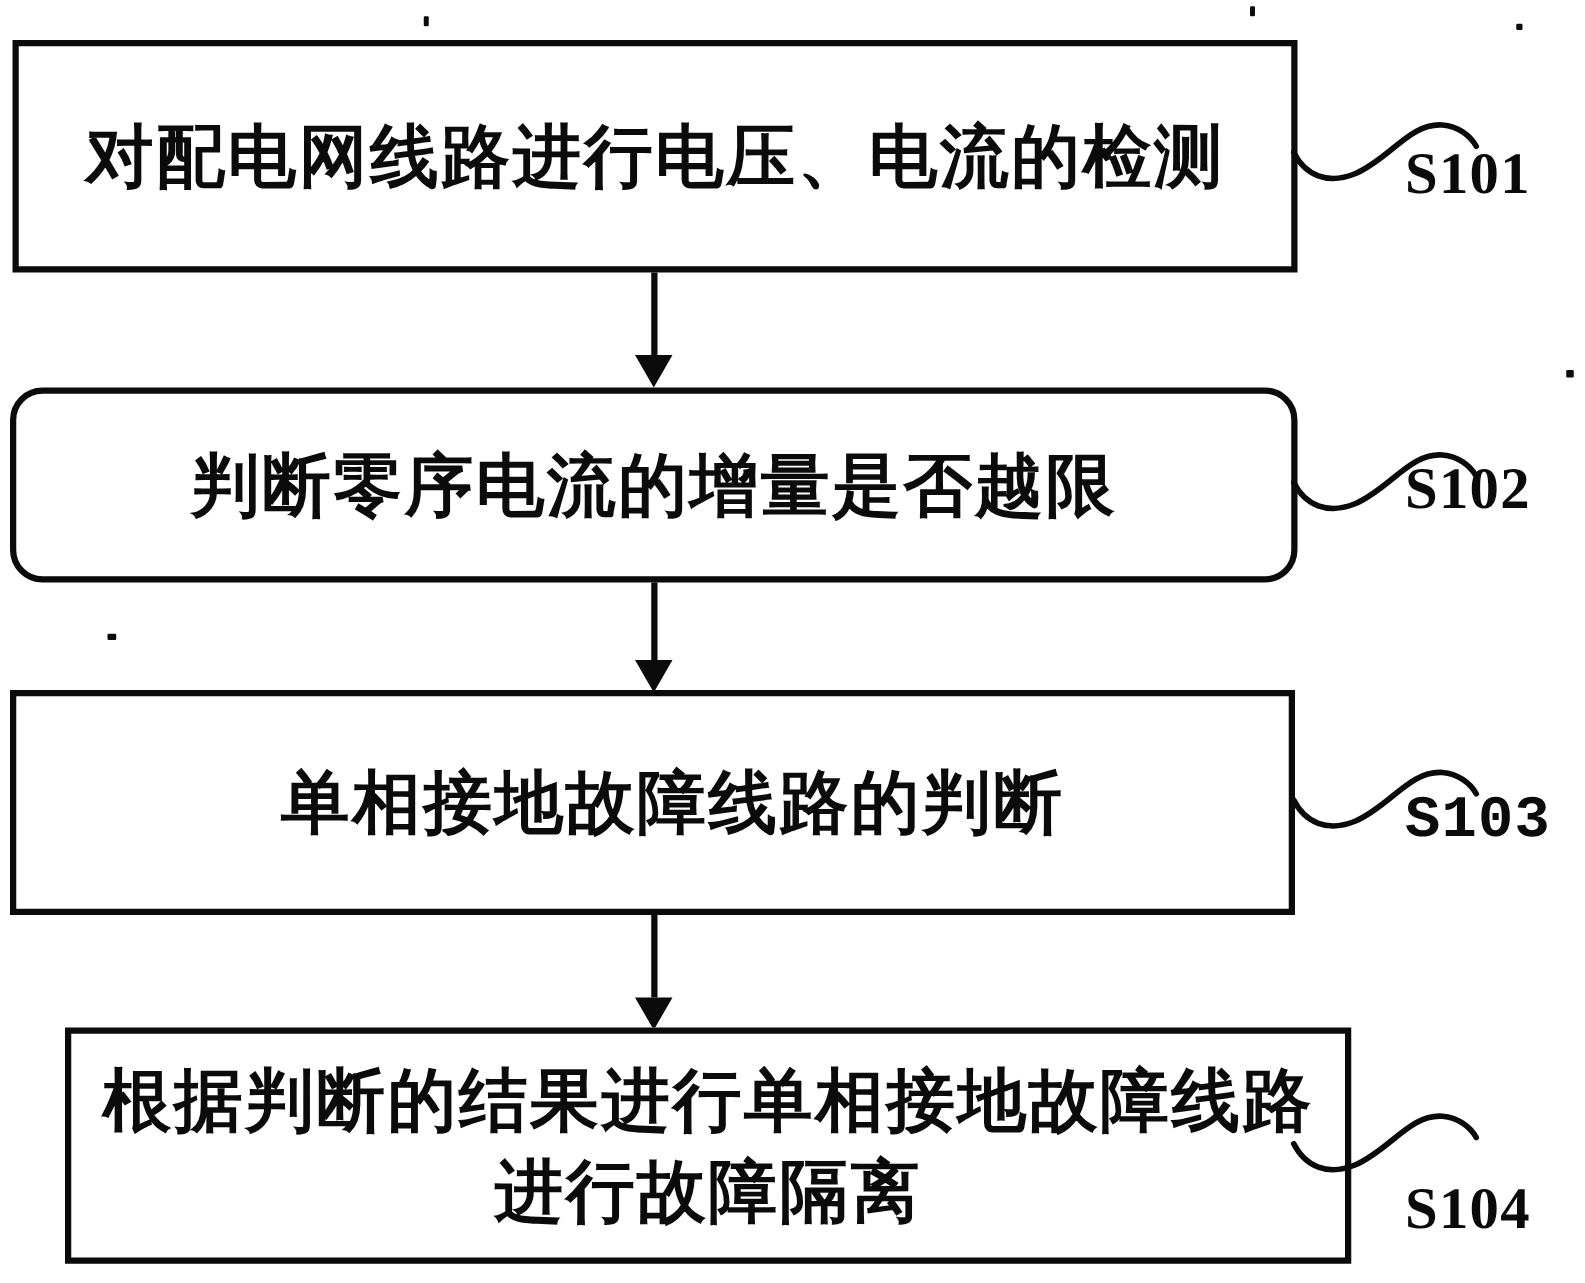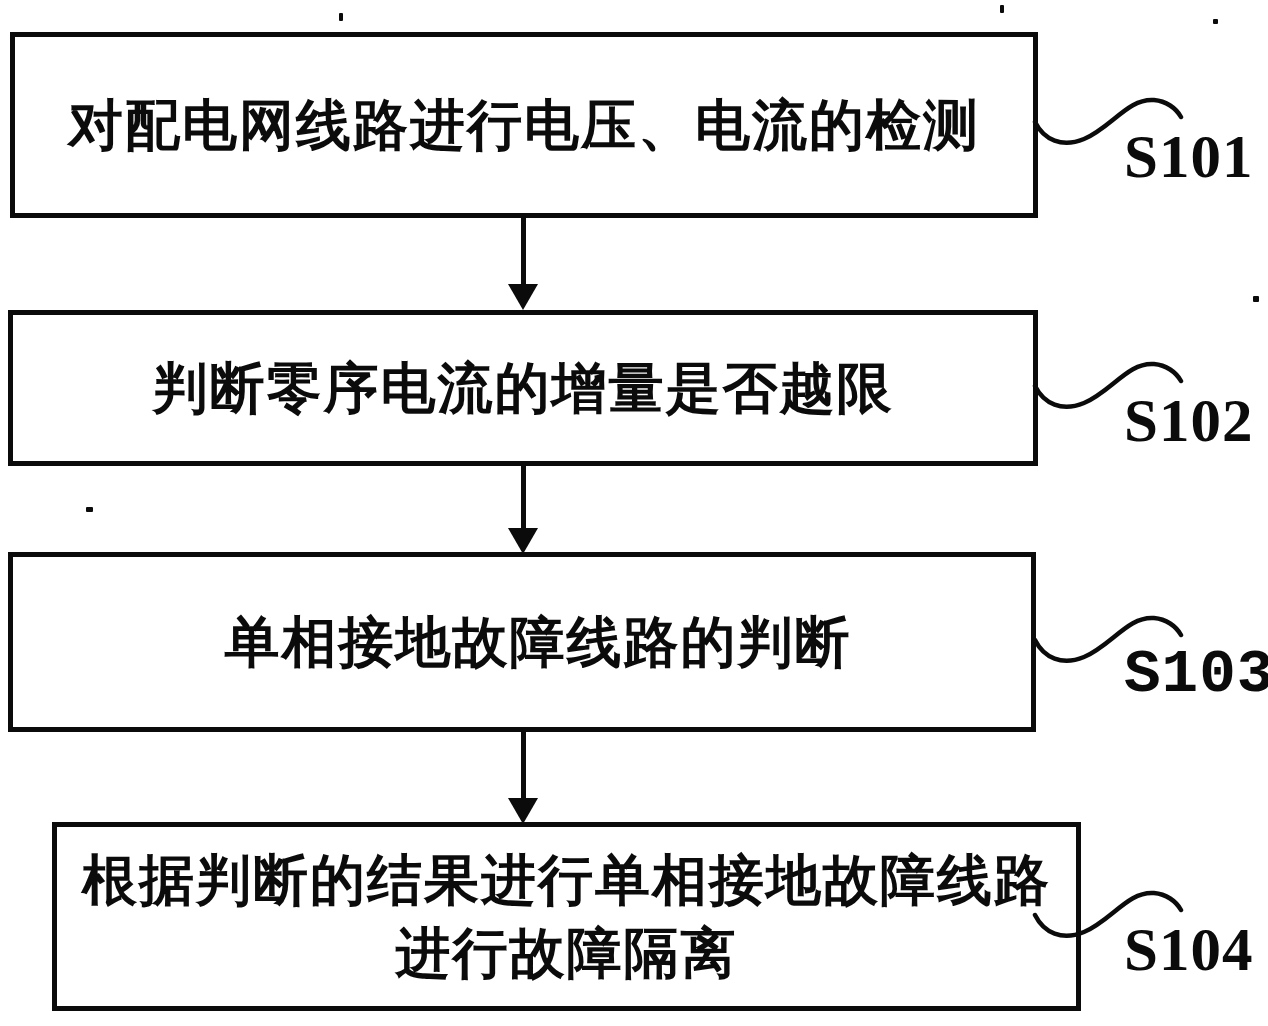--- a/index.html
+++ b/index.html
@@ -20,21 +20,21 @@
   }
   .box-text{
     color:#0b0b0b;
     font-weight:700;
     font-size:55px;
     letter-spacing:2px;
     line-height:1.32;
     padding:0 12px;
   }
   .box1{left:10px;top:32px;width:1028px;height:186px;}
-  .box2{left:8px;top:310px;width:1030px;height:156px;}
+  .box2{left:8px;top:310px;width:1030px;height:156px;border-radius:26px;}
   .box3{left:8px;top:552px;width:1028px;height:180px;padding-left:32px;}
   .box4{left:7px;top:822px;width:1029px;height:189px;margin-left:45px;}
   .arrow{
     position:absolute;
     width:30px;
     display:flex;flex-direction:column;align-items:center;
   }
   .arrow-line{width:5px;background:#0b0b0b;}
   .arrow-head{
     width:0;height:0;
@@ -47,26 +47,25 @@
   .arrow3{left:508px;top:732px;} .arrow3 .arrow-line{height:66px;}
   .squiggle{position:absolute;left:1032px;width:160px;height:64px;}
   .squiggle path{fill:none;stroke:#0b0b0b;stroke-width:4.5;stroke-linecap:round;}
   .sq1{top:94px;} .sq2{top:358px;} .sq3{top:612px;} .sq4{top:887px;}
   .step-label{
     position:absolute;
     left:1124px;
     color:#0b0b0b;
     font-family:"Liberation Serif","DejaVu Serif",serif;
     font-weight:700;
-    font-size:61px;
+    font-size:47px;
     line-height:1;
     letter-spacing:1px;
-    margin-top:10px;
   }
-  .lb1{top:116px;} .lb2{top:380px;} .lb3{top:634px;font-family:Liberation Mono, monospace;} .lb4{top:909px;}
+  .lb1{top:116px;} .lb2{top:368px;} .lb3{top:634px;font-family:Liberation Mono, monospace;} .lb4{top:944px;}
   .noise{position:absolute;background:#0b0b0b;border-radius:1px;}
   .n1{left:339px;top:13px;width:4px;height:8px;}
   .n2{left:1000px;top:5px;width:4px;height:8px;}
   .n3{left:1213px;top:19px;width:5px;height:5px;}
   .n4{left:1253px;top:296px;width:6px;height:6px;}
   .n5{left:86px;top:507px;width:7px;height:5px;}
 </style>
 </head>
 <body>
 

